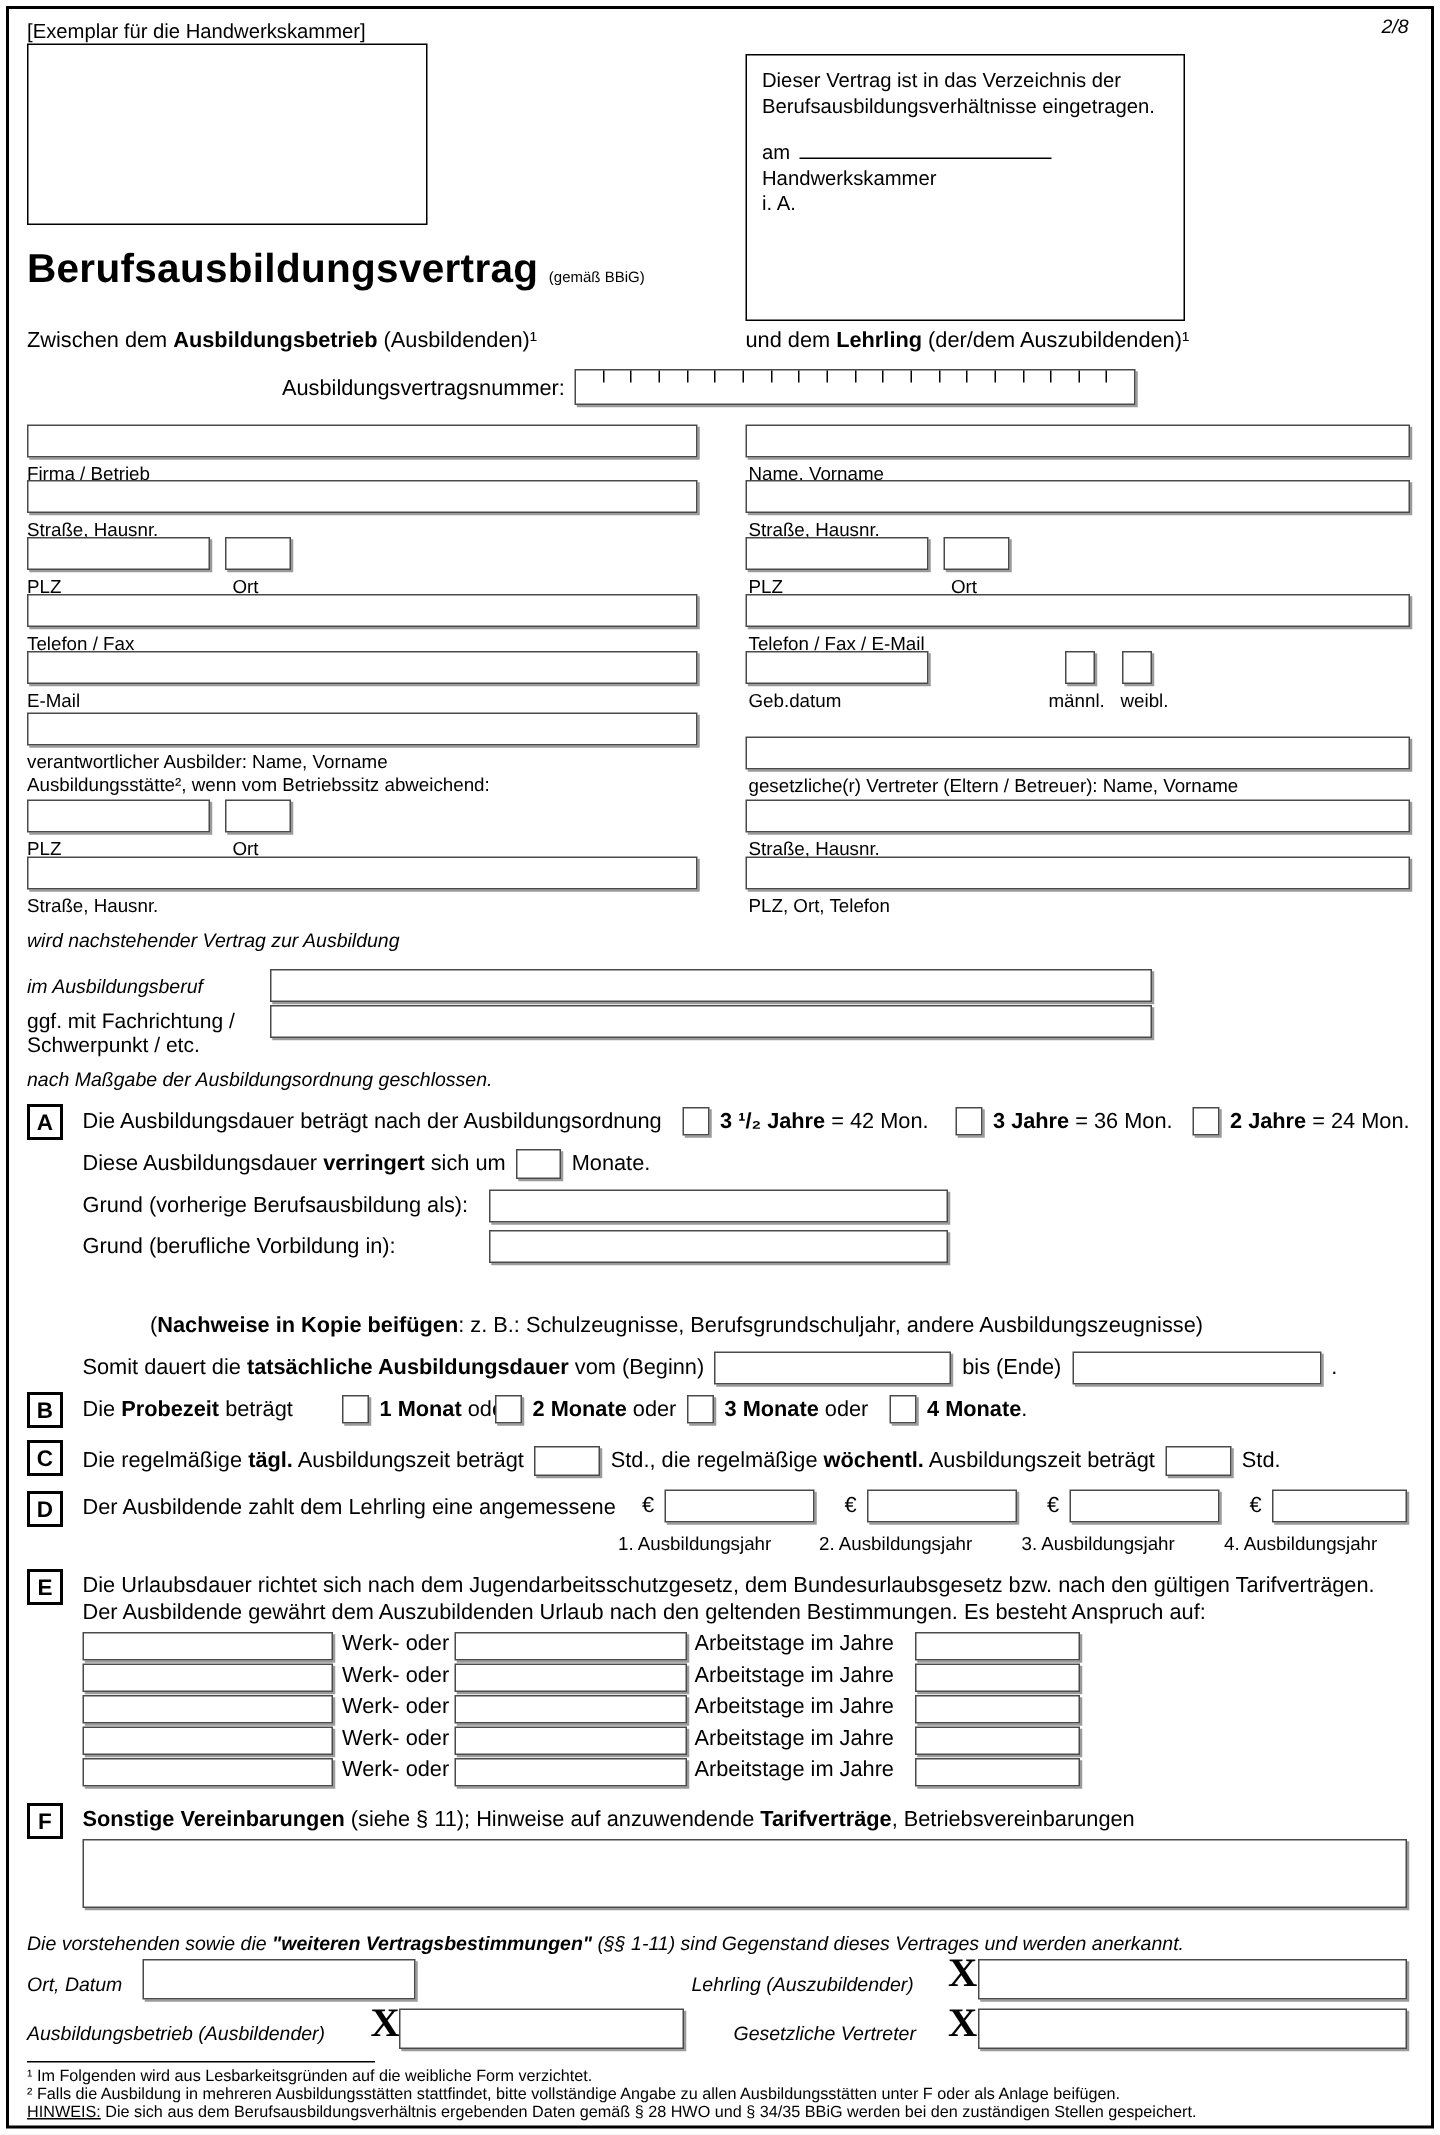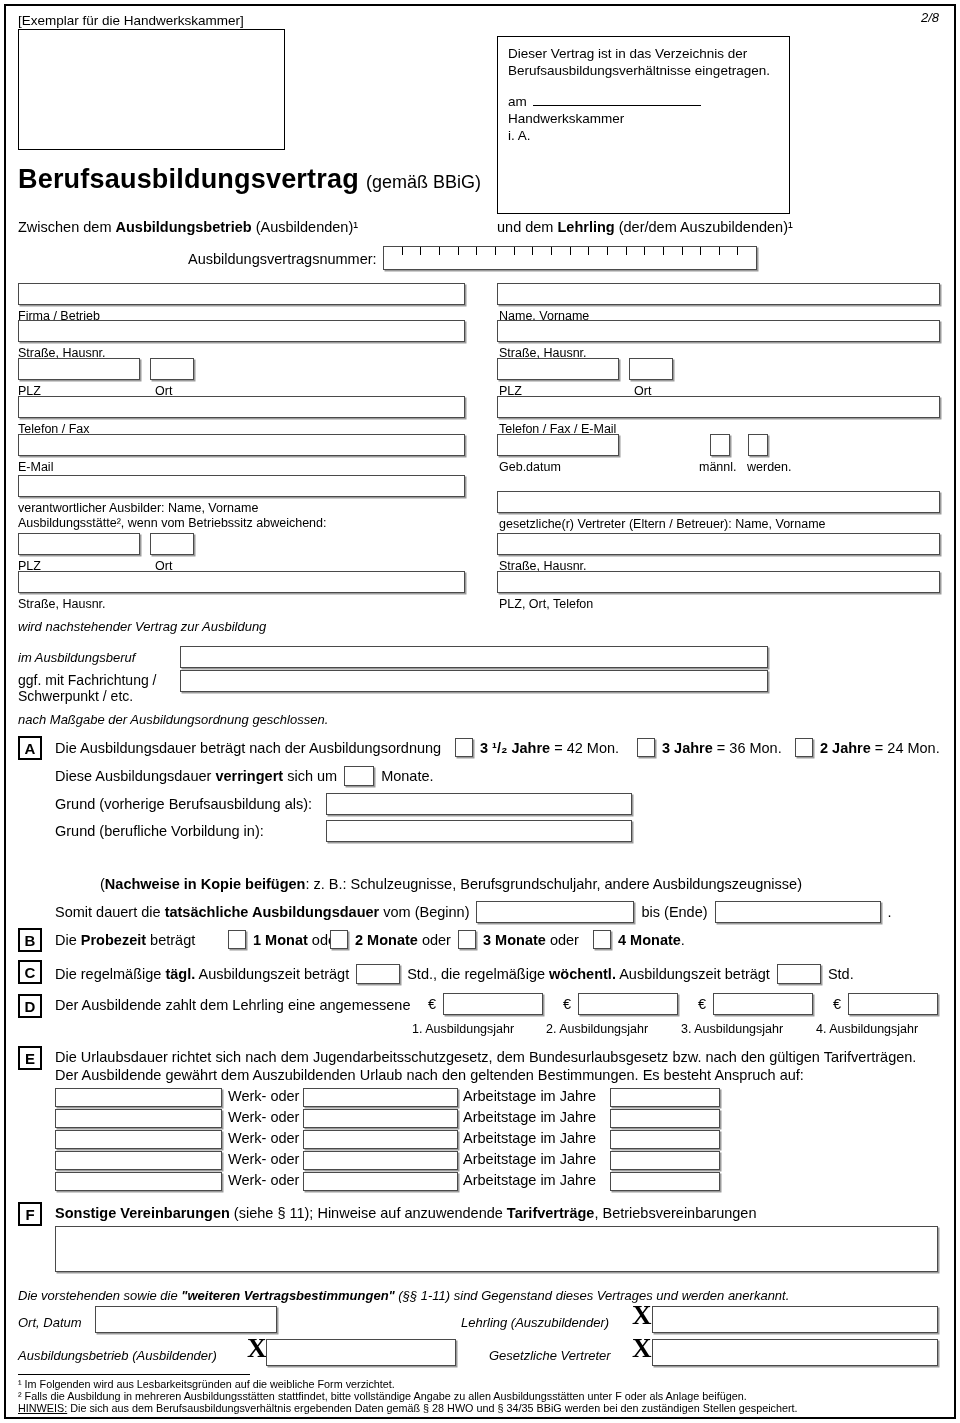--- a/index.html
+++ b/index.html
@@ -15,21 +15,21 @@
   .lab { position:absolute; font-size:12.5px; white-space:nowrap; }
   .fn { font-size:10.8px; }
   .fbox { position:absolute; background:#fff; border:1px solid #4a4a4a; box-shadow:1.5px 1.5px 0 #9b9b9b; }
   .ibox { display:inline-block; background:#fff; border:1px solid #4a4a4a; box-shadow:1.5px 1.5px 0 #9b9b9b; flex:none; }
   .cb { display:inline-block; width:18px; height:19px; background:#fff; border:1px solid #4a4a4a; box-shadow:1.5px 1.5px 0 #9b9b9b; flex:none; }
   .stampbox { position:absolute; border:1.5px solid #000; background:#fff; }
   .registry { position:absolute; border:1.5px solid #000; background:#fff; padding:8px 10px; font-size:13.5px; line-height:1.28; }
   .amrow { margin-top:13px; }
   .amline { display:inline-block; width:168px; border-bottom:1.5px solid #000; height:11px; margin-left:6px; }
   .title-main { font-size:27px; font-weight:bold; letter-spacing:0.2px; }
-  .title-suffix { font-size:18px; margin-left:7px; }
+  .title-suffix { font-size:10px; margin-left:7px; }
   .vnr { position:absolute; display:flex; background:#fff; border:1px solid #4a4a4a; box-shadow:1.5px 1.5px 0 #9b9b9b; align-items:flex-start; }
   .vnr i { flex:1; height:8px; border-right:1px solid #000; }
   .vnr i:last-child { border-right:none; }
   .letter { position:absolute; width:24px; height:24px; border:2px solid #000; font-weight:bold; font-size:15px; display:flex; align-items:center; justify-content:center; background:#fff; }
   .flexrow { display:flex; align-items:center; gap:7px; white-space:nowrap; }
   .optgrp { position:absolute; top:-2px; display:flex; align-items:center; gap:7px; white-space:nowrap; }
   .xmark { font-family:"Liberation Serif","DejaVu Serif",serif; font-weight:bold; font-size:27px; }
   .u { text-decoration:underline; }
   b { font-weight:bold; }
 </style>
@@ -125,21 +125,21 @@
   <span class="lab" style="left:634px;top:384px">Ort</span>
 
   <span class="fbox" style="left:497px;top:396px;width:443px;height:22px"></span>
   <span class="lab" style="left:499px;top:422px">Telefon / Fax / E-Mail</span>
 
   <span class="fbox" style="left:497px;top:434px;width:122px;height:22px"></span>
   <span class="fbox" style="left:710px;top:434px;width:20px;height:22px"></span>
   <span class="fbox" style="left:748px;top:434px;width:20px;height:22px"></span>
   <span class="lab" style="left:499px;top:460px">Geb.datum</span>
   <span class="lab" style="left:699px;top:460px">männl.</span>
-  <span class="lab" style="left:747px;top:460px">werden.</span>
+  <span class="lab" style="left:747px;top:460px">weibl.</span>
 
   <span class="fbox" style="left:497px;top:491px;width:443px;height:22px"></span>
   <span class="lab" style="left:499px;top:517px">gesetzliche(r) Vertreter (Eltern / Betreuer): Name, Vorname</span>
 
   <span class="fbox" style="left:497px;top:533px;width:443px;height:22px"></span>
   <span class="lab" style="left:499px;top:559px">Straße, Hausnr.</span>
 
   <span class="fbox" style="left:497px;top:571px;width:443px;height:22px"></span>
   <span class="lab" style="left:499px;top:597px">PLZ, Ort, Telefon</span>
 

